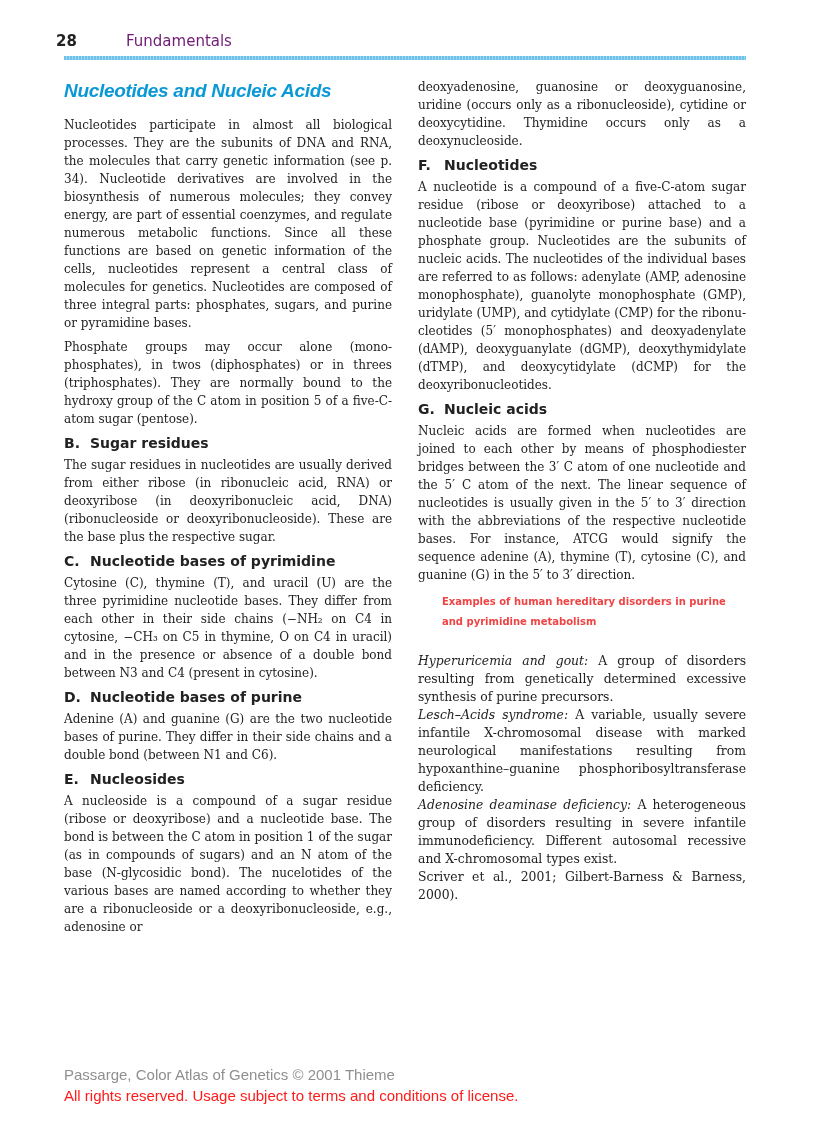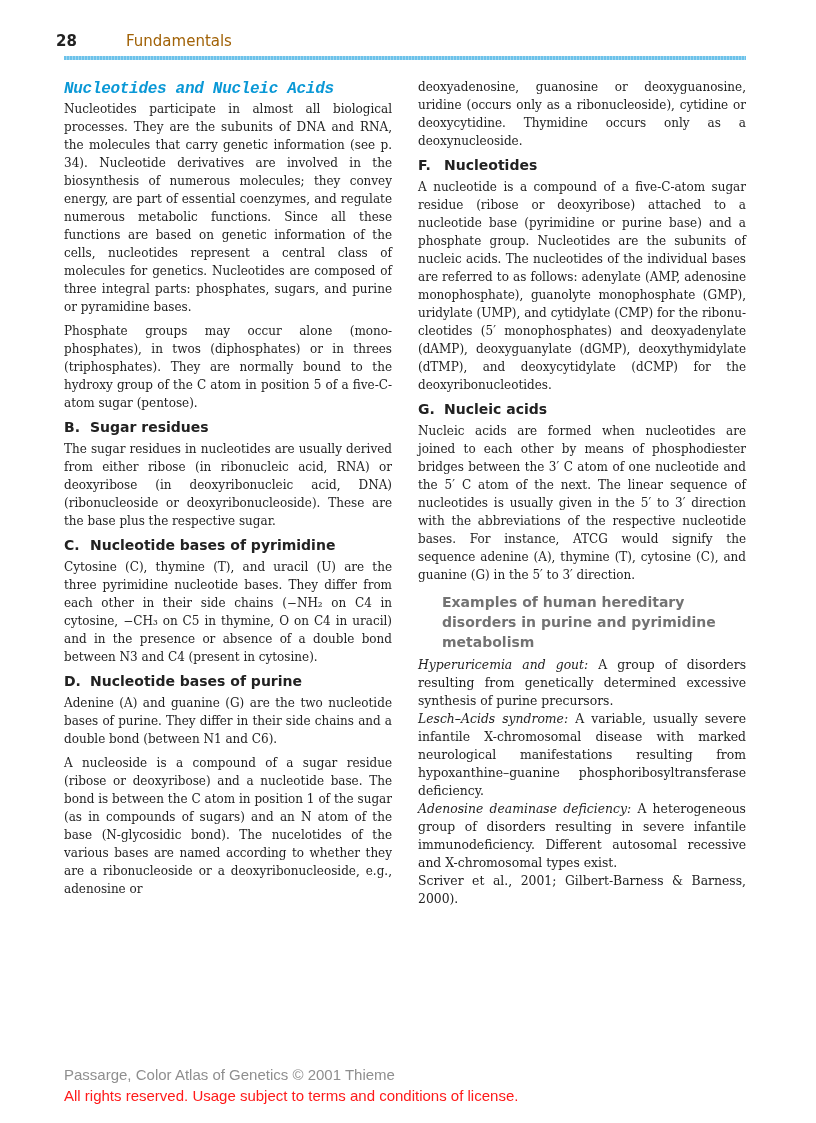--- a/index.html
+++ b/index.html
@@ -1,33 +1,33 @@
 <!DOCTYPE html>
 <html><head>
 <meta charset="utf-8">
 <style>
   html, body { margin: 0; padding: 0; background: #ffffff; }
   body { width: 816px; height: 1123px; position: relative; overflow: hidden;
          font-family: "DejaVu Serif", "Liberation Serif", serif; color: #222; }
   .header { position: absolute; left: 56px; top: 32px; width: 682px; height: 28px; }
   .page-num { position: absolute; left: 0; top: 0; font-family: "DejaVu Sans", sans-serif; font-weight: bold; font-size: 15px; color: #222; }
-  .running-head { position: absolute; left: 70px; top: 0; font-family: "DejaVu Sans", sans-serif; font-size: 15px; color: #a16207; }
+  .running-head { position: absolute; left: 70px; top: 0; font-family: "DejaVu Sans", sans-serif; font-size: 15px; color: #701a75; }
   .rule { position: absolute; left: 64px; top: 56px; width: 682px; height: 4px;
           background: repeating-linear-gradient(90deg, #6cc2ea 0 2px, #9fd7f1 2px 3px); }
   .col { position: absolute; top: 78px; width: 328px; }
   .col-left { left: 64px; }
   .col-right { left: 418px; }
-  .title { font-family: Liberation Mono, monospace; font-weight: bold; font-style: italic;
-           font-size: 16px; color: #0a98d6; margin: 2px 0 2px 0; letter-spacing: -0.3px; }
+  .title { font-family: Liberation Sans, sans-serif; font-weight: bold; font-style: italic;
+           font-size: 19px; color: #0a98d6; margin: 2px 0 14px 0; letter-spacing: -0.3px; }
   p { margin: 0 0 6px 0; font-size: 12px; line-height: 18px; text-align: justify; hyphens: manual; }
   h3 { font-family: "DejaVu Sans", sans-serif; font-weight: bold; font-size: 14px; color: #222;
        margin: 0 0 4px 0; line-height: 18px; }
   h3 .letter { display: inline-block; width: 26px; }
-  .box-title { font-family: "DejaVu Sans", sans-serif; font-weight: bold; font-size: 14px;
-               line-height: 20px; margin: 8px 0 4px 24px; color: #737373; }
+  .box-title { font-family: "DejaVu Sans", sans-serif; font-weight: bold; font-size: 10px;
+               line-height: 20px; margin: 8px 0 20px 24px; color: #ef4444; }
   .entry { margin: 0; font-size: 12.4px; line-height: 18px; text-align: justify; }
   .entry em { font-style: italic; }
   .footer { position: absolute; left: 64px; top: 1058px; font-family: "Liberation Sans", sans-serif; font-size: 15px; }
   .footer .f1 { color: #8f8f8f; display: block; margin-bottom: 4px; margin-top: 8px; }
   .footer .f2 { color: #ff1a1a; display: block; }
 </style>
 </head>
 <body>
 
 <div class="header">
@@ -44,20 +44,21 @@
 
   <h3><span class="letter">B.</span><span>Sugar residues</span></h3>
   <p>The sugar residues in nucleotides are usually derived from either ribose (in ribonucleic acid, RNA) or deoxyribose (in deoxyribonucleic acid, DNA) (ribonucleoside or deoxyribonucleoside). These are the base plus the respective sugar.</p>
 
   <h3><span class="letter">C.</span><span>Nucleotide bases of pyrimidine</span></h3>
   <p>Cytosine (C), thymine (T), and uracil (U) are the three pyrimidine nucleotide bases. They differ from each other in their side chains (−NH₂ on C4 in cytosine, −CH₃ on C5 in thymine, O on C4 in uracil) and in the presence or absence of a double bond between N3 and C4 (present in cy­tosine).</p>
 
   <h3><span class="letter">D.</span><span>Nucleotide bases of purine</span></h3>
   <p>Adenine (A) and guanine (G) are the two nu­cleotide bases of purine. They differ in their side chains and a double bond (between N1 and C6).</p>
 
+  <h3><span class="letter">E.</span><span>Nucleosides</span></h3>
   <p>A nucleoside is a compound of a sugar residue (ribose or deoxyribose) and a nucleotide base. The bond is between the C atom in position 1 of the sugar (as in compounds of sugars) and an N atom of the base (N-glycosidic bond). The nu­celotides of the various bases are named ac­cording to whether they are a ribonucleoside or a deoxyribonucleoside, e.g., adenosine or</p>
 </div>
 
 <div class="col col-right">
   <p>deoxyadenosine, guanosine or deoxygua­nosine, uridine (occurs only as a ribonu­cleoside), cytidine or deoxycytidine. Thymidine occurs only as a deoxynucleoside.</p>
 
   <h3><span class="letter">F.</span><span>Nucleotides</span></h3>
   <p>A nucleotide is a compound of a five-C-atom sugar residue (ribose or deoxyribose) attached to a nucleotide base (pyrimidine or purine base) and a phosphate group. Nucleotides are the subunits of nucleic acids. The nucleotides of the individual bases are referred to as follows: adenylate (AMP, adenosine monophosphate), guanolyte monophosphate (GMP), uridylate (UMP), and cytidylate (CMP) for the ribonu­cleotides (5′ monophosphates) and deoxy­adenylate (dAMP), deoxyguanylate (dGMP), deoxythymidylate (dTMP), and deoxycytidylate (dCMP) for the deoxyribonucleotides.</p>
 
   <h3><span class="letter">G.</span><span>Nucleic acids</span></h3>

